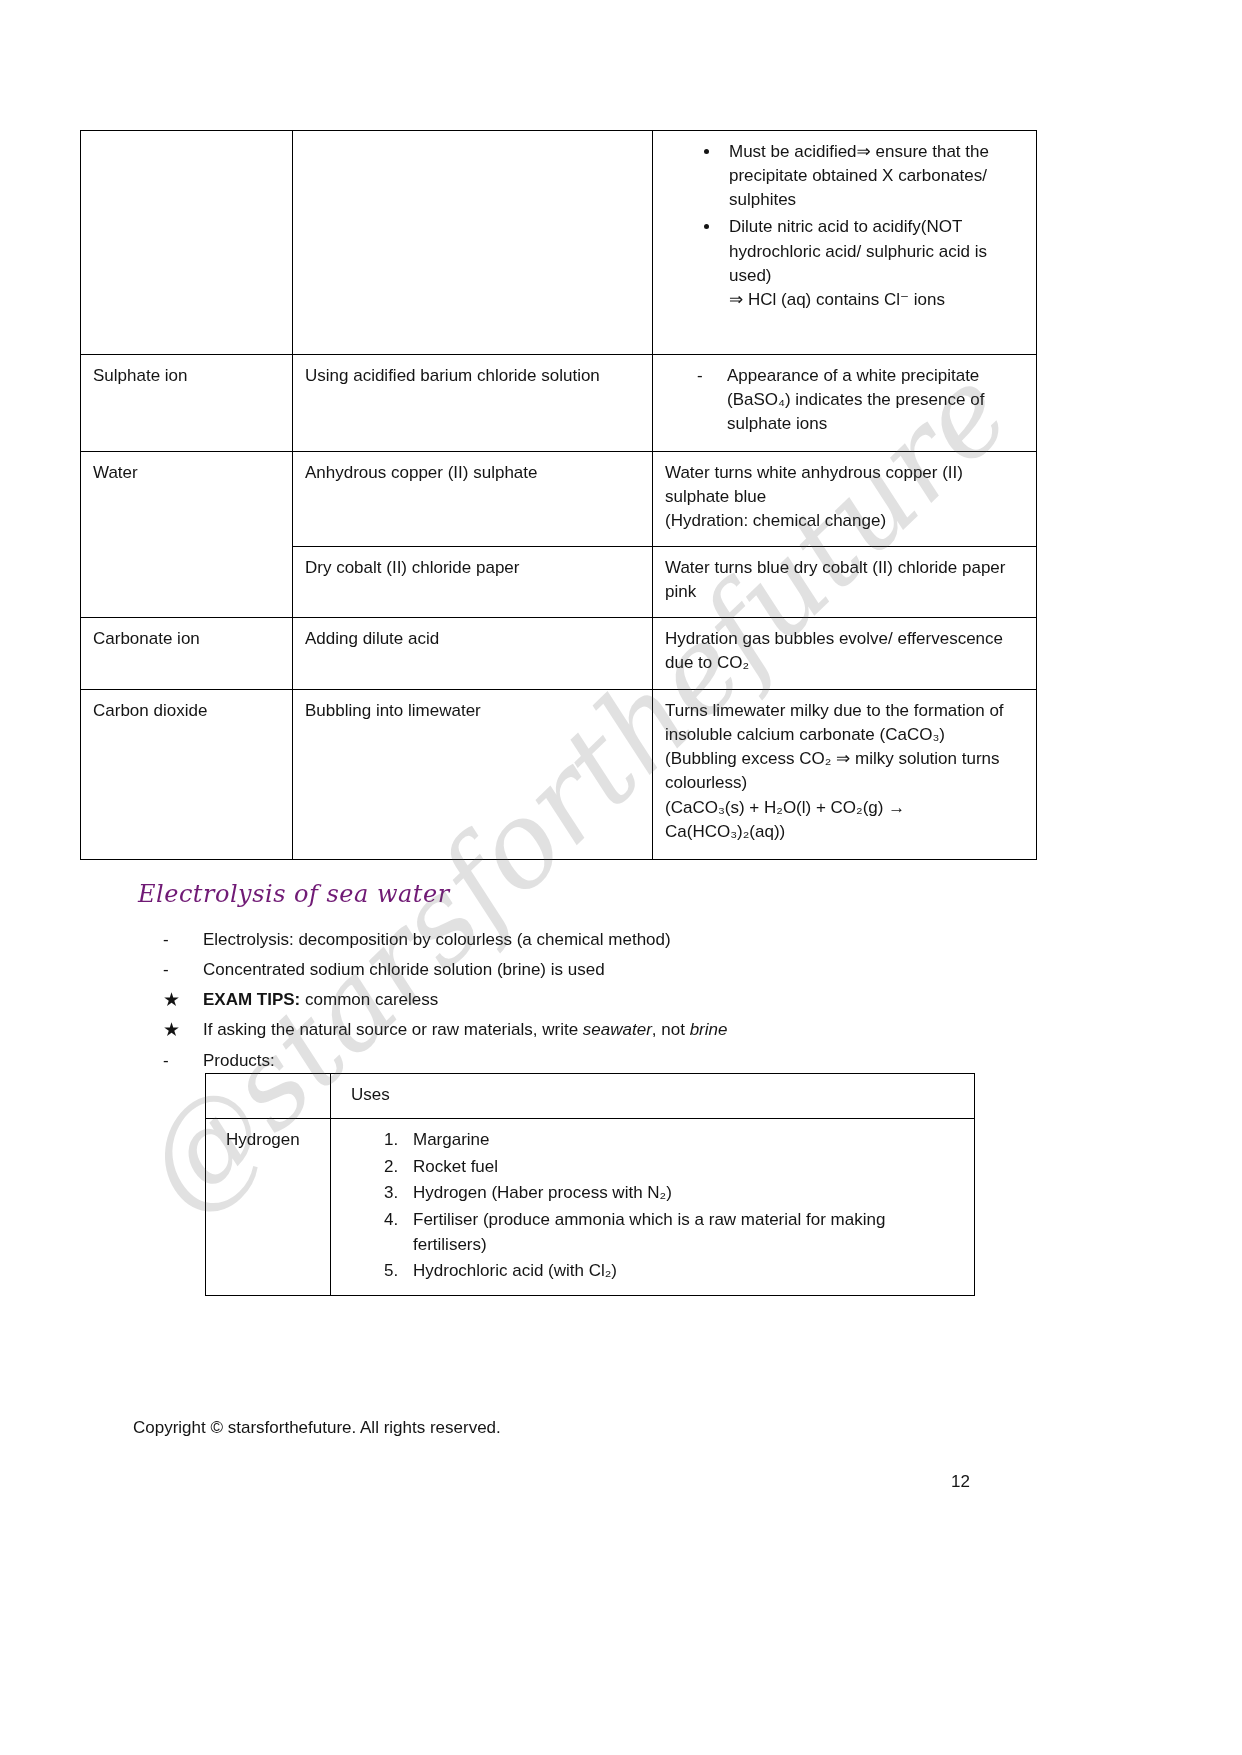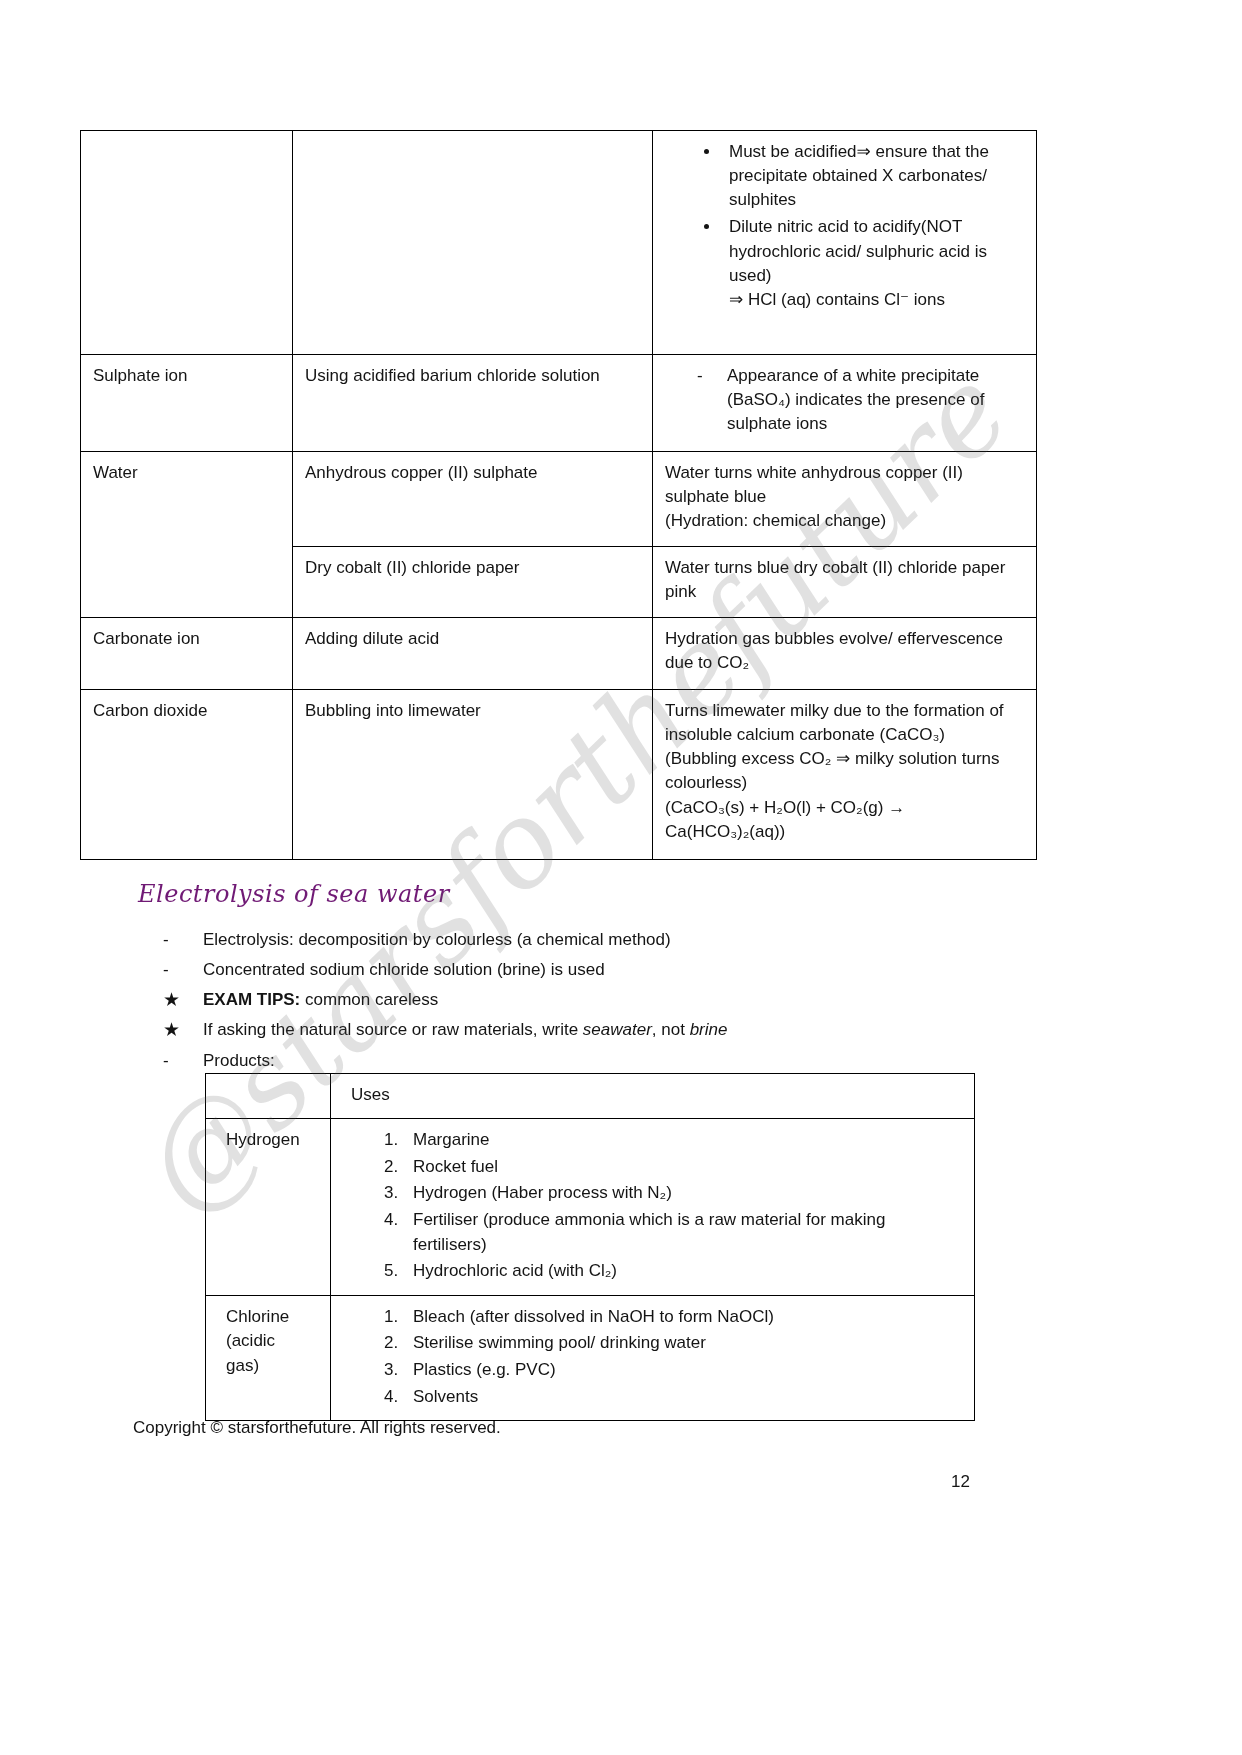--- a/index.html
+++ b/index.html
@@ -179,31 +179,19 @@
       <td>
         <ol>
           <li>Margarine</li>
           <li>Rocket fuel</li>
           <li>Hydrogen (Haber process with N₂)</li>
           <li>Fertiliser (produce ammonia which is a raw material for making fertilisers)</li>
           <li>Hydrochloric acid (with Cl₂)</li>
         </ol>
       </td>
     </tr>
-    <tr>
-      <td class="pre-line">Chlorine
-(acidic gas)</td>
-      <td>
-        <ol>
-          <li>Bleach (after dissolved in NaOH to form NaOCl)</li>
-          <li>Sterilise swimming pool/ drinking water</li>
-          <li>Plastics (e.g. PVC)</li>
-          <li>Solvents</li>
-        </ol>
-      </td>
-    </tr>
   </tbody>
     </table>
 
   <div class="footer">Copyright © starsforthefuture. All rights reserved.</div>
   <div class="page-number">12</div>
 
 </div>
 
 </body></html>

